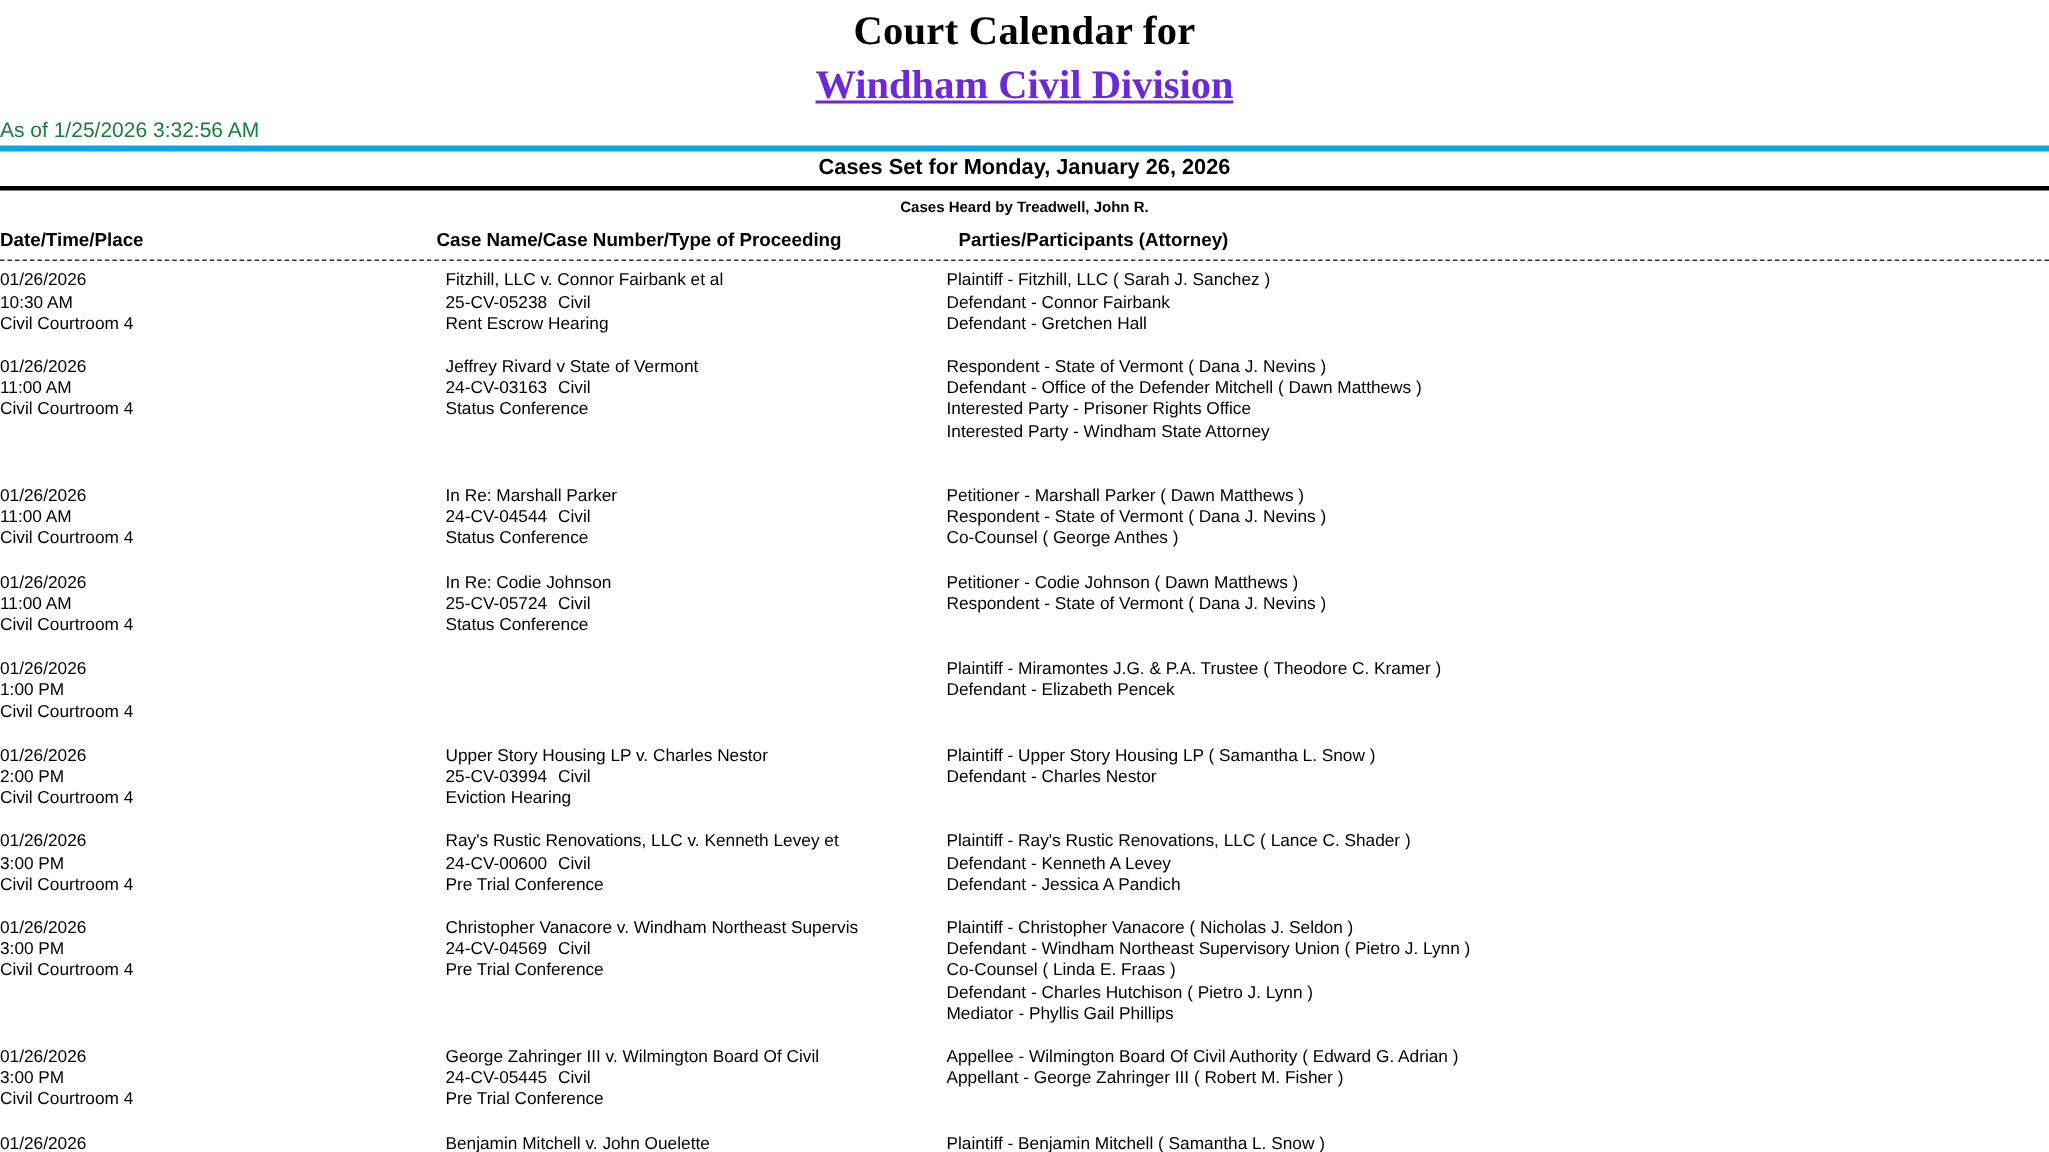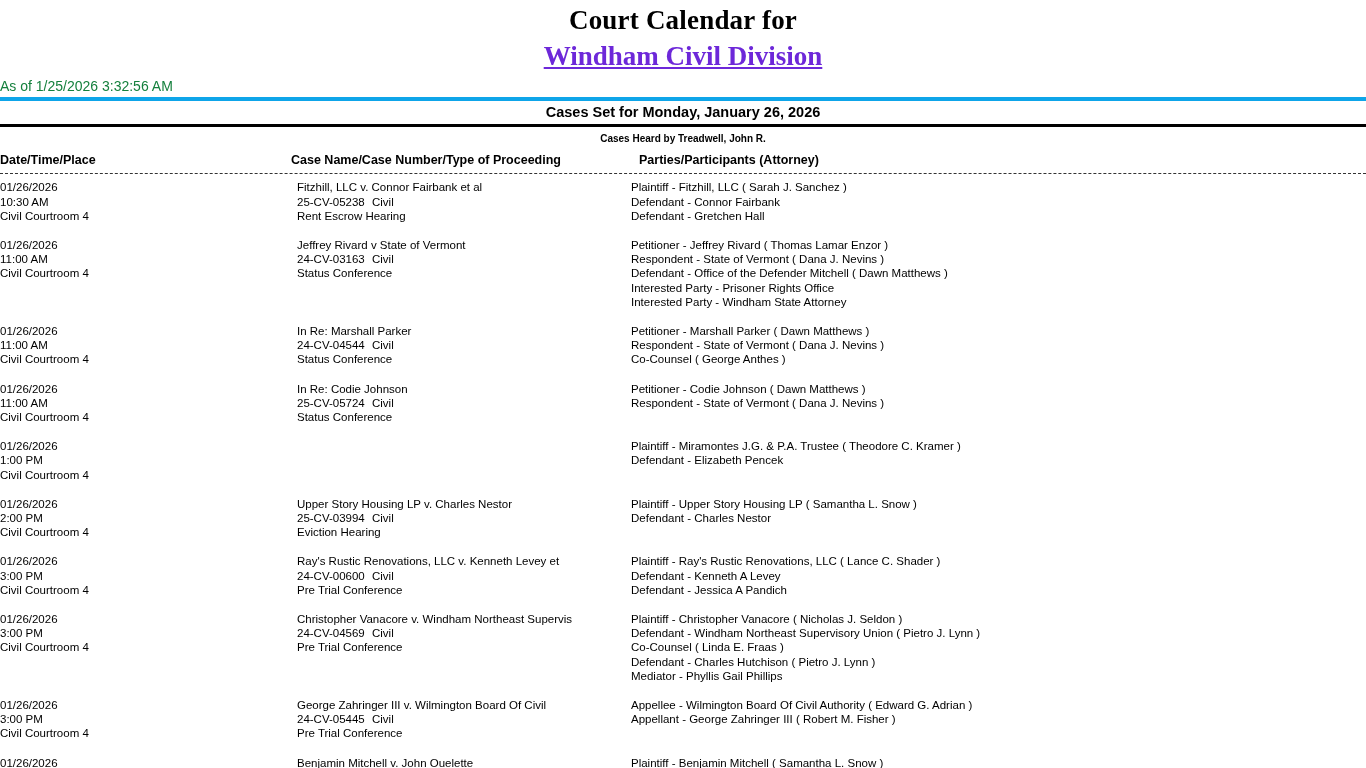--- a/index.html
+++ b/index.html
@@ -184,21 +184,20 @@
           <span class="line">01/26/2026</span>
           <span class="line">11:00 AM</span>
           <span class="line">Civil Courtroom 4</span>
         </div>
         <div class="cell c2">
           <span class="line">Jeffrey Rivard v State of Vermont</span>
           <span class="line casenum-type"><span class="num">24-CV-03163</span><span class="typ">Civil</span></span>
           <span class="line">Status Conference</span>
         </div>
         <div class="cell c3">
-          <span class="line">Petitioner - Jeffrey Rivard   ( Thomas Lamar Enzor )</span>
           <span class="line">Respondent - State of Vermont  ( Dana J. Nevins )</span>
           <span class="line">Defendant - Office of the Defender Mitchell  ( Dawn Matthews )</span>
           <span class="line">Interested Party - Prisoner Rights Office</span>
           <span class="line">Interested Party - Windham State Attorney</span>
         </div>
       </div>
       <div class="case-row">
         <div class="spacer" style="height: 42.6px;">.</div>
         <div class="cell c1">
           <span class="line">01/26/2026</span>

